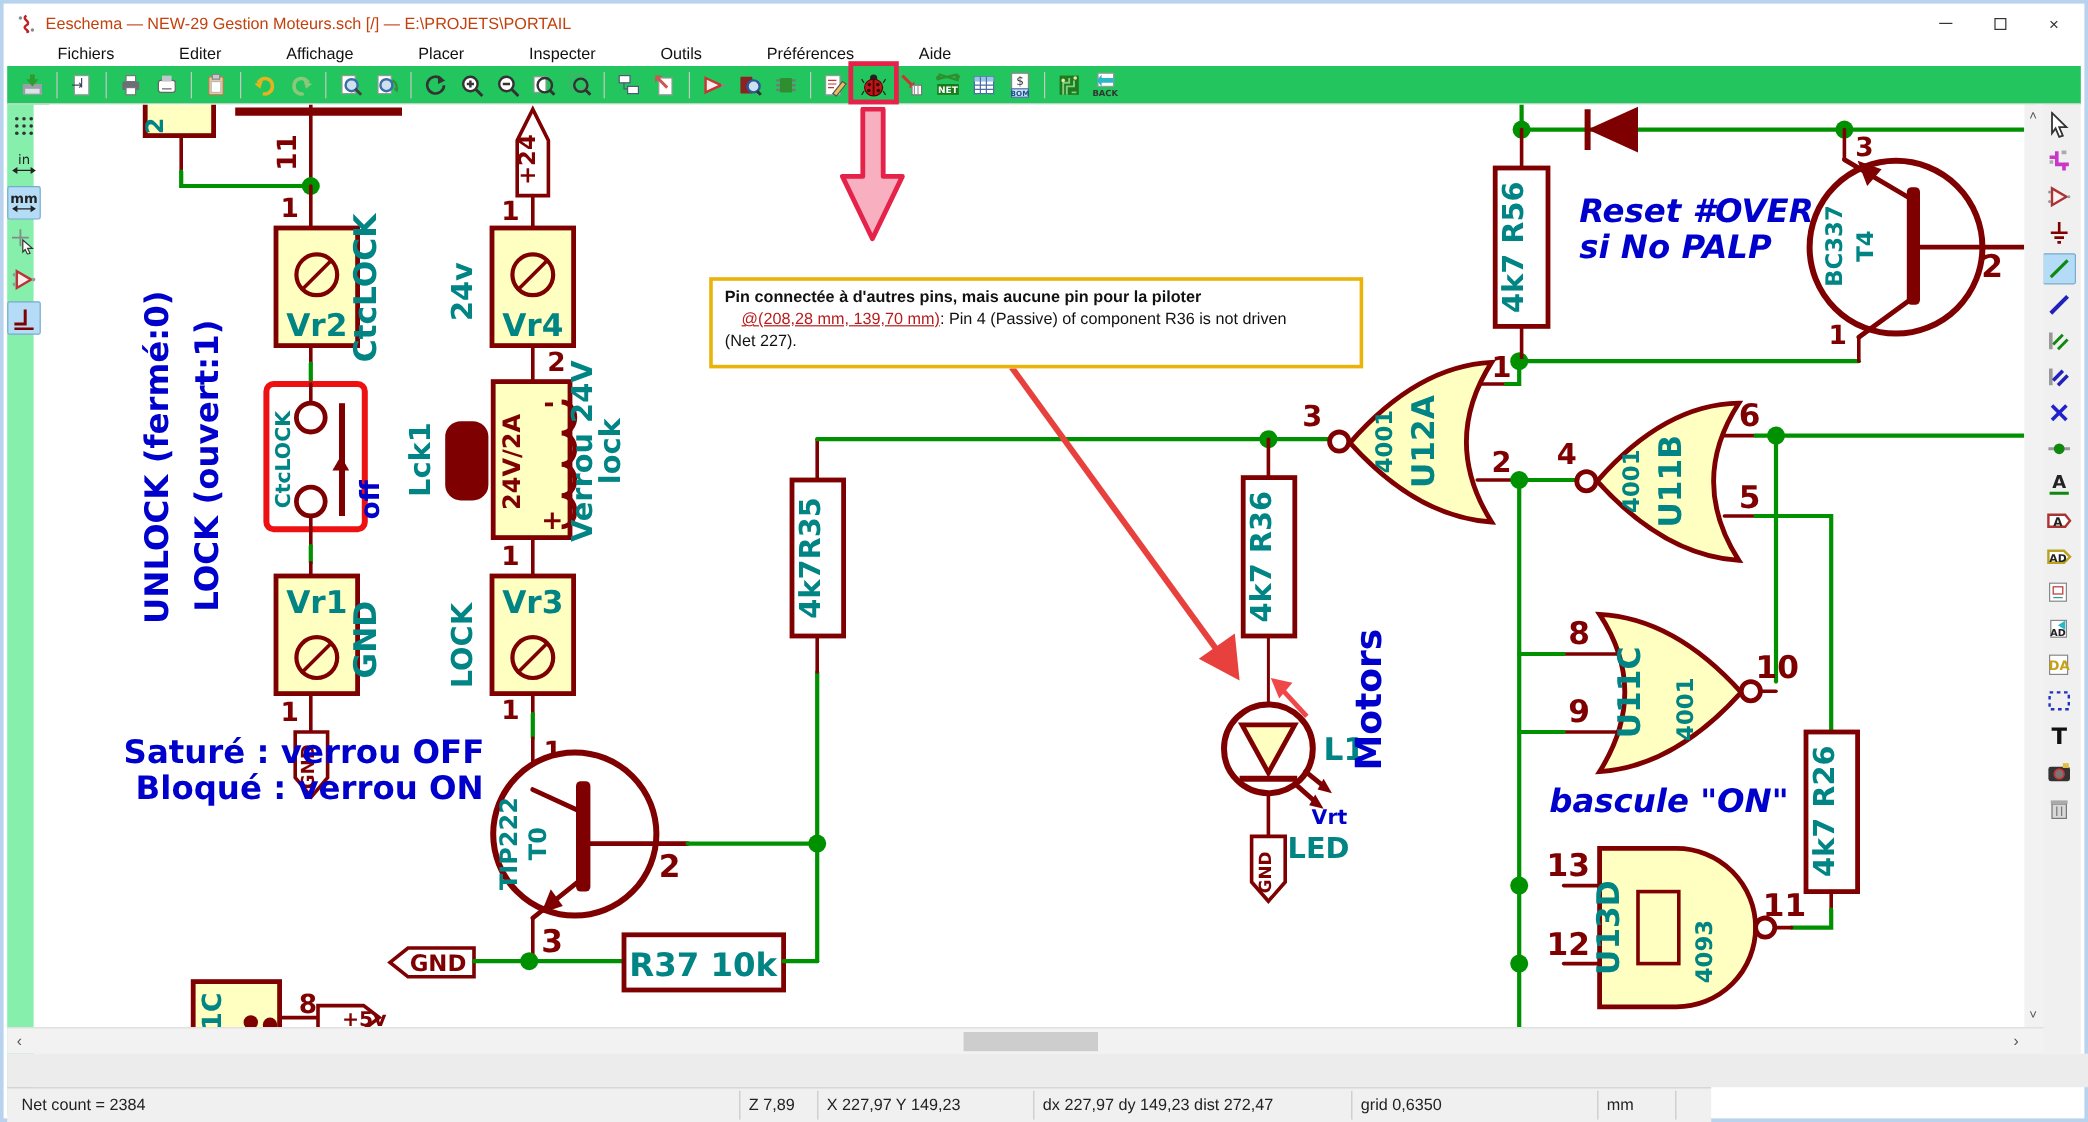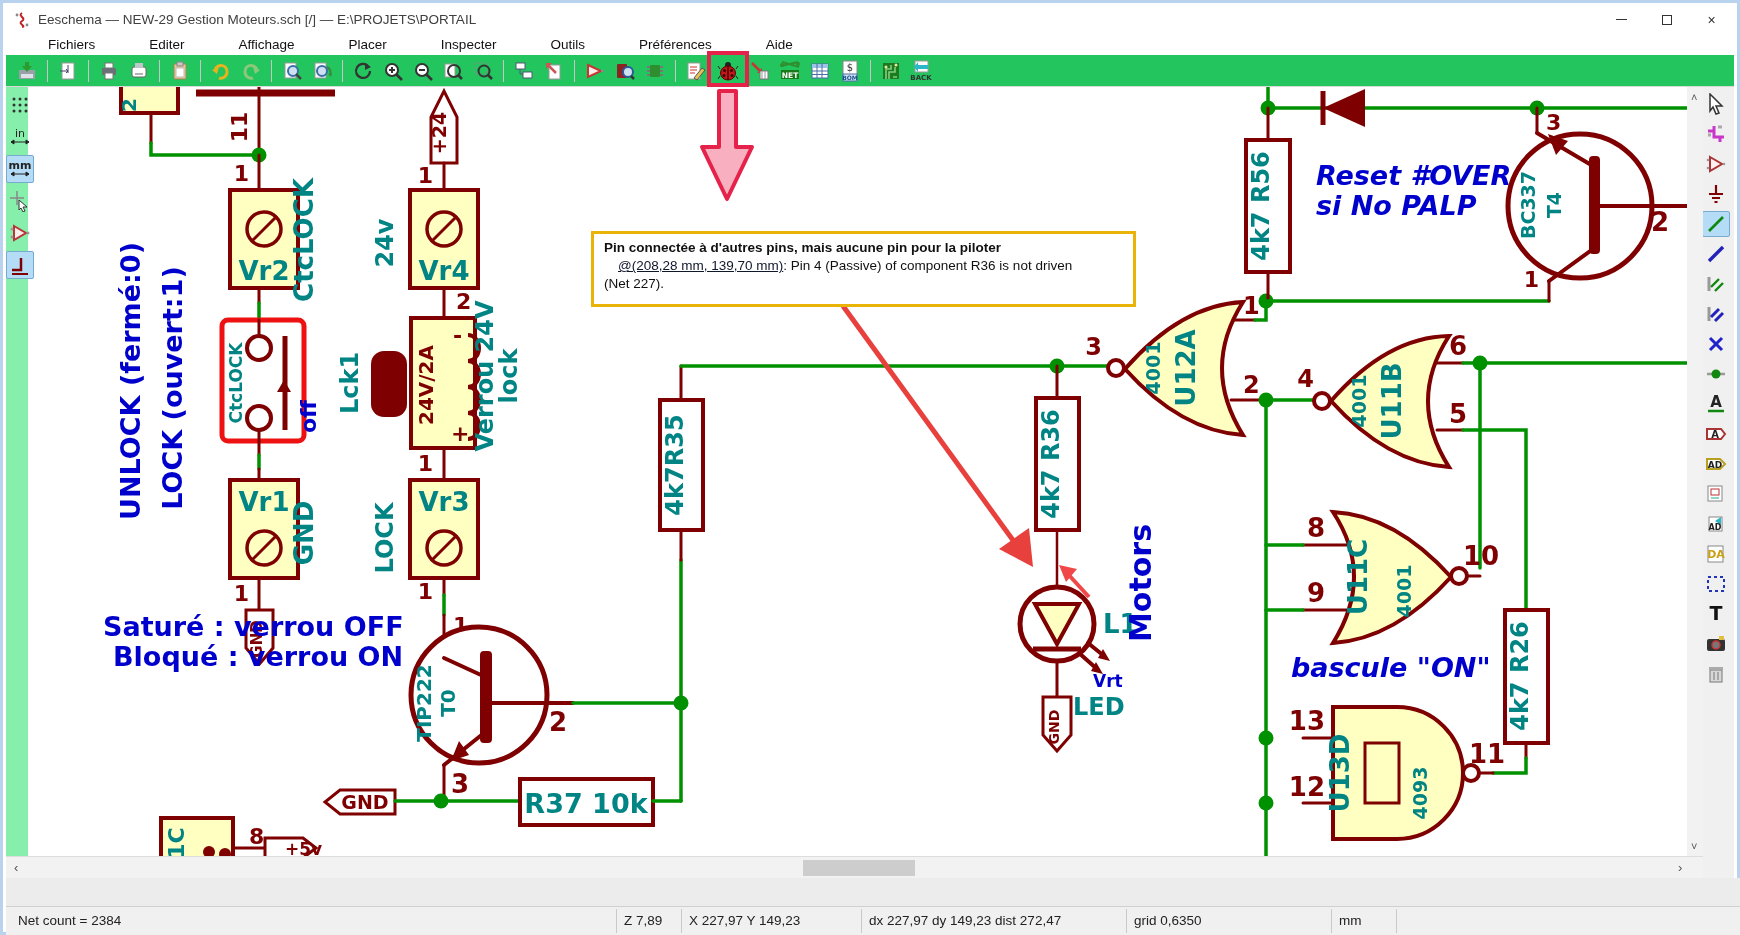--- a/index.html
+++ b/index.html
@@ -1,20 +1,20 @@
 <!DOCTYPE html>
 <html><head>
 <meta charset="utf-8">
 <style>
   * { margin:0; padding:0; box-sizing:border-box; }
   html,body { width:1740px; height:935px; font-family:"Liberation Sans", sans-serif; background:#d4e4f4; overflow:hidden; }
   .window { position:absolute; left:0; top:0; width:1740px; height:935px; background:#fff; border:3px solid #b9d3ee; }
   
   .titlebar { position:absolute; left:3px; top:3px; right:3px; height:27px; background:#fff; display:flex; align-items:center; padding-left:8px; }
-  .titlebar .ttext { font-size:13.5px; color:#404040; margin-left:8px;text-align:right; }
+  .titlebar .ttext { font-size:13.5px; color:#c2410c; margin-left:8px;text-align:right; }
   .wctrl { position:absolute; right:0; top:0; height:27px; display:flex; }
   .wbtn { width:45px; height:27px; display:flex; align-items:center; justify-content:center; color:#333; font-size:14px; }
   .minbar { width:11px; height:1.5px; background:#333; display:inline-block; }
   .maxbox { width:10px; height:10px; border:1.5px solid #333; display:inline-block; }
   
   .menubar { position:absolute; left:3px; top:30px; right:3px; height:22px; background:#fff; display:flex; align-items:center; padding-left:10px; gap:22px; font-size:13.5px; color:#111; }
   .menubar span { cursor:default;margin-left:32px; }
   
   .toolbar { position:absolute; left:3px; top:52px; right:3px; height:32px; background:#22c55e; border-bottom:1px solid #d9d9d9; display:flex; align-items:center; padding-left:6px; }
   .ti { width:26px; height:26px; margin:0 2px; display:flex; align-items:center; justify-content:center; border-radius:2px; position:relative; }
@@ -32,27 +32,27 @@
   
   .canvas { position:absolute; left:38px; top:84px; width:1646px; height:769px; background:#fff; overflow:hidden; }
   
   .hscroll { position:absolute; left:3px; top:853px; width:1697px; height:22px; background:#f2f2f2; border-top:1px solid #ddd; }
   .hthumb { position:absolute; left:797px; top:3px; width:112px; height:16px; background:#cdcdcd; }
   .hchev { position:absolute; top:3px; font-size:13px; color:#555; }
   .vscroll { position:absolute; left:1684px; top:84px; width:16px; height:769px; background:#f2f2f2; }
   .vchev { position:absolute; left:4px; font-size:11px; color:#555; }
   .filler { position:absolute; left:3px; top:875px; width:1734px; height:28px; background:#ececec; }
   
-  .statusbar { position:absolute; left:3px; top:903px; width:1734px; height:29px; background:#f0f0f0; border-top:1px solid #d0d0d0; font-size:13.5px; color:#222; }
+  .statusbar { position:absolute; left:3px; top:903px; width:1420px; height:29px; background:#f0f0f0; border-top:1px solid #d0d0d0; font-size:13.5px; color:#222; }
   .scell { position:absolute; top:6px; white-space:nowrap; }
   .ssep { position:absolute; top:2px; width:1px; height:24px; background:#c9c9c9; }
   
   .popup { position:absolute; left:588px; top:228px; width:545px; height:76px; background:#fff; border:3px solid #eab308; z-index:40; padding:5px 10px; font-size:13.5px; color:#111; line-height:1.35; }
   .popup .ptitle { font-weight:bold; }
-  .popup .plink { color:#0f172a; text-decoration:underline; margin-left:14px; }
+  .popup .plink { color:#b91c1c; text-decoration:underline; margin-left:14px; }
   
   svg text { font-family:"DejaVu Sans", sans-serif; }
   .tb { font-weight:bold; }
   .t-teal { fill:#008484; } .t-blue { fill:#0000cc; } .t-mar { fill:#7f0000; } .t-it { font-style:italic; }
   .f14{font-size:14px}.f15{font-size:15px}.f17{font-size:17px}.f19{font-size:19px}.f20{font-size:20px}.f22{font-size:22px}.f24{font-size:24px}.f26{font-size:26px}.f27{font-size:27px}.f30{font-size:30px}
   .comp { fill:#ffffc2; stroke:#7f0000; stroke-width:4; }
   .wht  { fill:#ffffff; stroke:#7f0000; stroke-width:4; }
   .wire { stroke:#009100; stroke-width:3.5; fill:none; stroke-linecap:round; }
   .pin  { stroke:#7f0000; stroke-width:3; fill:none; stroke-linecap:round; }
   .pin4 { stroke:#7f0000; stroke-width:4; fill:none; stroke-linecap:round; }

